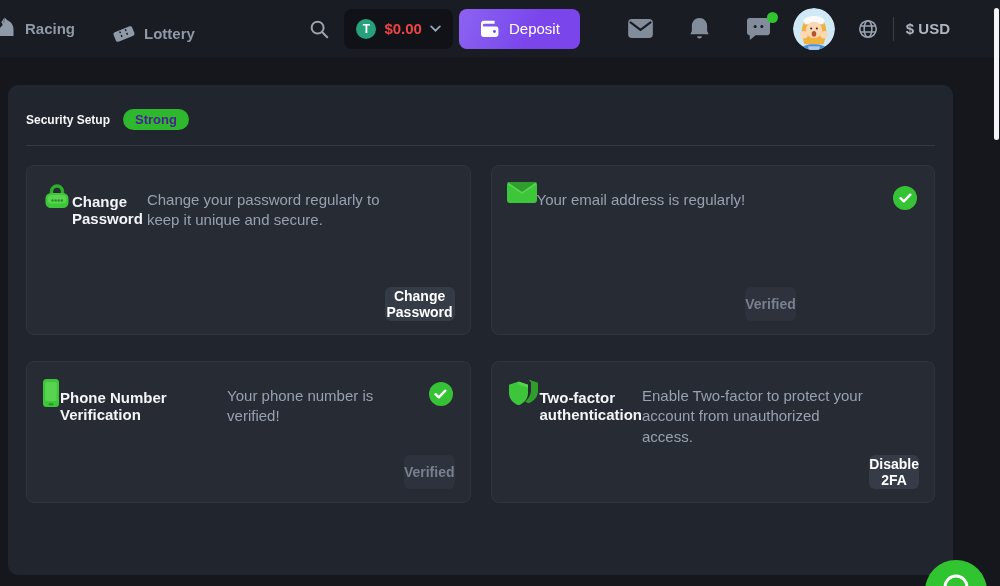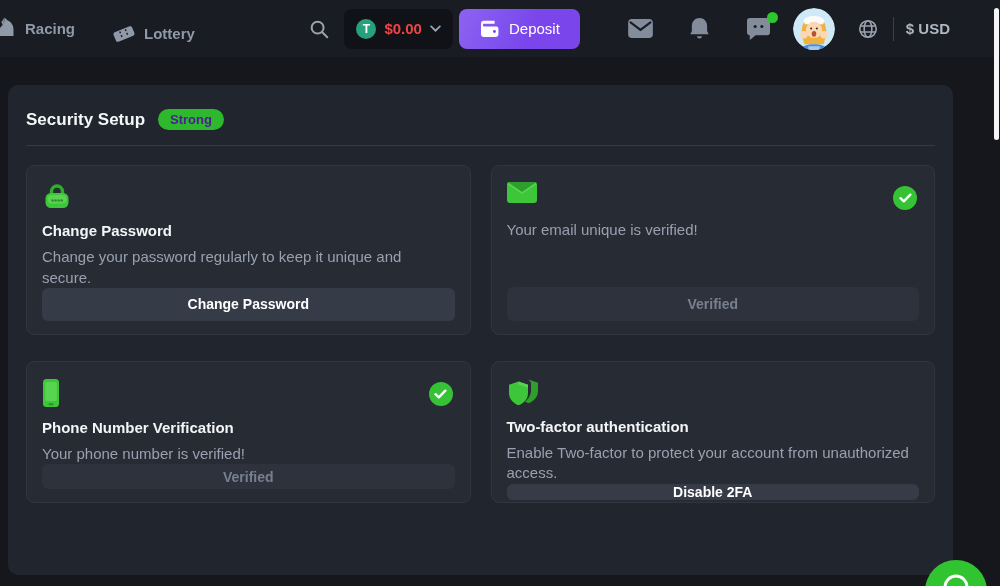--- a/index.html
+++ b/index.html
@@ -61,37 +61,37 @@
   .currency { color:#aeb6c2; font-size:15px; font-weight:600; cursor:pointer; }
 
   
   .panel {
     position:absolute; left:8px; top:85px;
     width:945px; height:490px;
     background:#21252d; border-radius:10px;
     padding:24px 18px 0;
   }
   .title-row { display:flex; align-items:center; gap:13px; }
-  .page-title { font-size:17px; font-weight:700; color:#f5f6f8; }
+  .page-title { font-size:12px; font-weight:700; color:#f5f6f8; }
   .badge {
     background:#2eb82e; color:#4c1d95;
     font-size:13px; font-weight:700;
     padding:3px 12px; border-radius:999px;
   }
   .rule { height:1px; background:#343a45; margin-top:15px; }
   .grid {
     margin-top:19px;
     display:grid; grid-template-columns:1fr 1fr;
     column-gap:20px; row-gap:26px;
   }
   .card {
     position:relative;
     background:#272b33; border:1px solid #30363f; border-radius:8px;
     padding:16px 15px 13px;
-    display:flex; flex-direction:column;
+    display:flex; flex-direction:row;
   }
   .card.row1 { height:170px; }
   .card.row2 { height:142px; }
   .card-icon { height:30px; display:flex; align-items:flex-start; }
   .card-title { margin-top:11px; font-size:15px; font-weight:700; color:#f3f5f7; }
   .card-desc { margin-top:8px; font-size:15px; color:#97a1b0; line-height:1.35; }
   .card-btn {
     margin-top:auto; height:34px; border:none; border-radius:6px;
     display:flex; align-items:center; justify-content:center;
     font-family:inherit; font-size:14px; font-weight:700;
@@ -258,21 +258,21 @@
           <rect width="30" height="21" rx="3" fill="#3ec63a"></rect>
           <path d="M0 0h30L15 11z" fill="#2f9e2c"></path>
           <path d="M1 1.5 15 11 29 1.5" stroke="#58d450" stroke-width="1.6" fill="none"></path>
         </svg>
       </div>
       <span class="check-badge">
         <svg width="13" height="10" viewBox="0 0 13 10" fill="none" stroke="#fff" stroke-width="2.4" stroke-linecap="round" stroke-linejoin="round">
             <path d="M1.5 5.2 4.8 8.3 11.3 1.7"></path>
           </svg>
       </span>
-      <div class="card-desc">Your email unique is verified!</div>
+      <div class="card-desc">Your email address is regularly!</div>
       <button class="card-btn disabled">Verified</button>
     </div>
 
     <div class="card row2">
       <div class="card-icon">
         <svg width="18" height="30" viewBox="0 0 18 30">
           <rect x="1" y="1" width="16" height="28" rx="3.5" fill="#3ec63a"></rect>
           <rect x="3.2" y="4" width="11.6" height="19" rx="1.5" fill="#58d450"></rect>
           <rect x="6.5" y="25.3" width="5" height="1.9" rx="0.95" fill="#2a8f27"></rect>
         </svg>

